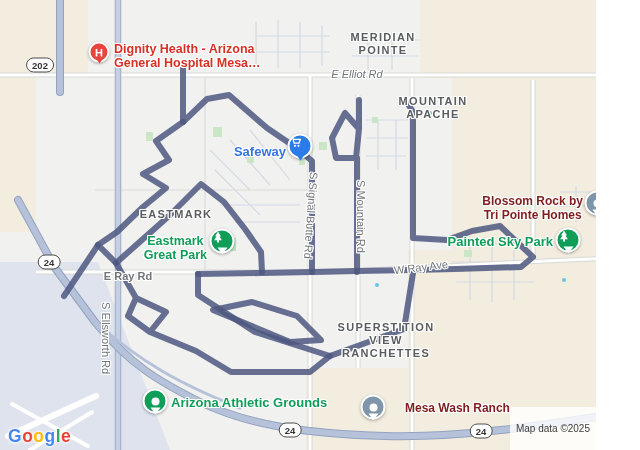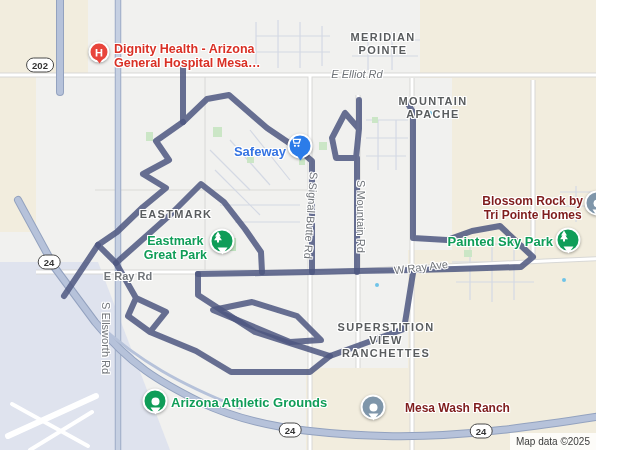--- a/index.html
+++ b/index.html
@@ -37,21 +37,21 @@
   .pin.red::after{border-top-color:#e8453c;bottom:-8px;}
   .whitedot{width:8px;height:8px;border-radius:50%;background:#fff;}
   .shield{position:absolute;z-index:5;transform:translate(-50%,-50%);
     background:#fff;border:1.5px solid #4a4a4a;border-radius:8px;
     padding:0 5px;height:13px;display:flex;align-items:center;justify-content:center;
     font-size:9.5px;font-weight:bold;color:#333;}
   .google-logo{position:absolute;left:8px;top:426px;z-index:9;font-size:17.5px;
     font-weight:bold;letter-spacing:.5px;
     text-shadow:0 0 2px #fff,0 0 3px #fff,0 0 4px #fff;}
   .attribution{position:absolute;right:0;bottom:0;z-index:9;background:rgba(255,255,255,.8);
-    color:#3c3c3c;font-size:10px;padding:3px 6px;}
+    color:#3c3c3c;font-size:10px;padding:16px 6px;}
 </style>
 </head>
 <body>
 
 <div class="map">
 
   <svg width="640" height="450" viewBox="0 0 640 450">
     <rect x="0" y="0" width="640" height="450" fill="#f1f1ef"></rect>
 
     <g fill="#f2edde">
@@ -219,16 +219,19 @@
     <div>Great Park</div>
   </div>
   <div class="lbl poi slate anchor-right" style="left:583px;top:208px;">
     <div>Blossom Rock by</div>
     <div>Tri Pointe Homes</div>
   </div>
   <div class="lbl poi green anchor-right" style="left:553px;top:242px;font-size:13px;padding-left:24px;">Painted Sky Park</div>
   <div class="lbl poi green anchor-left" style="left:171px;top:403px;font-size:13px;">Arizona Athletic Grounds</div>
   <div class="lbl poi slate anchor-left" style="left:389px;top:408px;margin-left:16px;">Mesa Wash Ranch</div>
 
+  <div class="google-logo">
+    <span style="color:#4285F4">G</span><span style="color:#EA4335">o</span><span style="color:#FBBC05">o</span><span style="color:#4285F4">g</span><span style="color:#34A853">l</span><span style="color:#EA4335">e</span>
+  </div>
 
   <div class="attribution">Map data ©2025</div>
 
 </div>
 
 </body></html>

